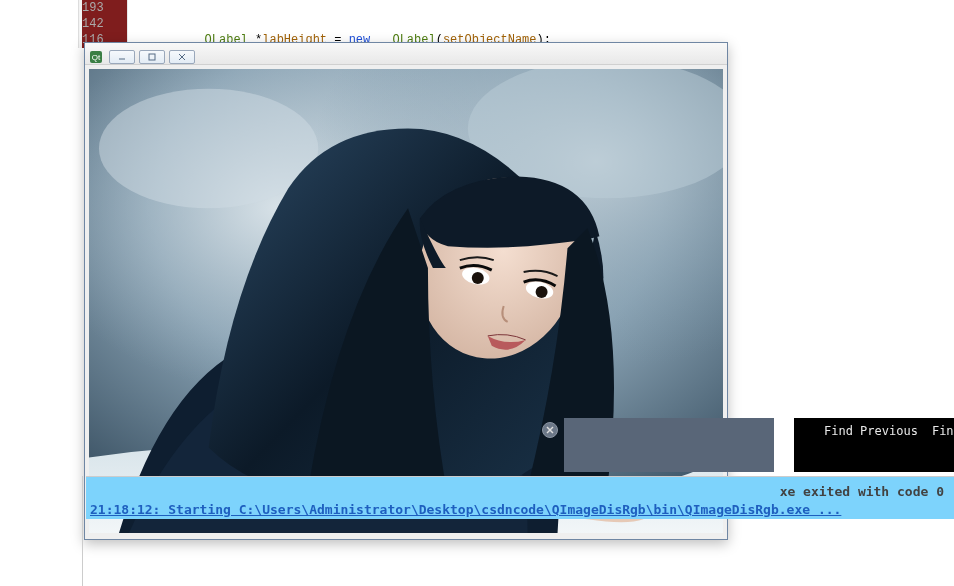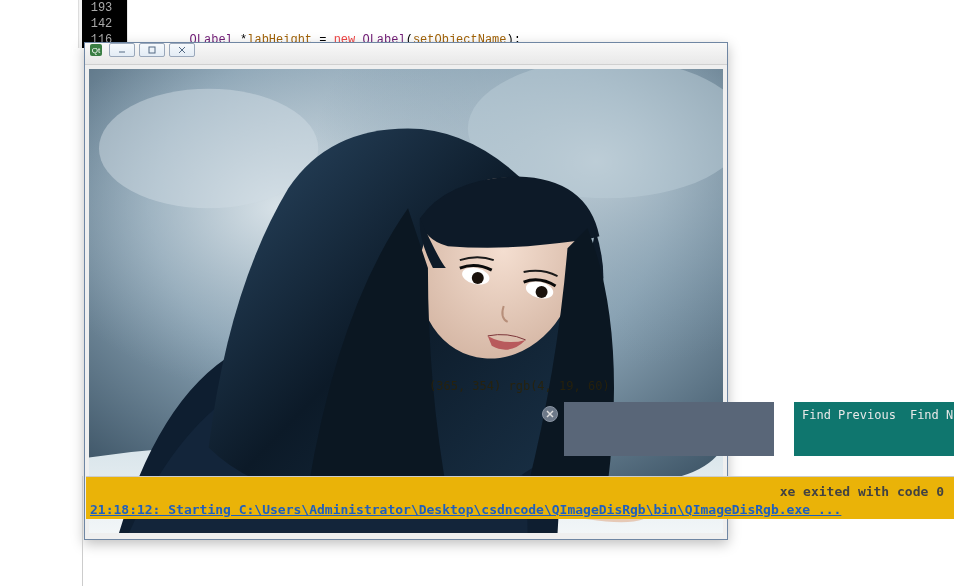--- a/index.html
+++ b/index.html
@@ -15,23 +15,23 @@
   .editor-bg {
     position: absolute;
     top: 0; left: 0; right: 0; bottom: 0;
     background: #fff;
   }
   .gutter {
     position: absolute;
     left: 82px;
     top: 0;
     width: 46px;
-    background: #000000;
+    background: #7f1d1d;
     border-right: 1px solid #e8e8e8;
-    text-align: center;
+    text-align: left;
     padding-right: 6px;
     color: #aaa;
     font-size: 12px;
     line-height: 16px;
   }
   .gutter div { height: 16px; }
   .left-strip {
     position: absolute;
     left: 78px;
     top: 0;
@@ -41,43 +41,43 @@
     border-left: 1px solid #ddd;
   }
   .code-lines {
     position: absolute;
     left: 132px;
     top: 0;
     line-height: 16px;
     font-size: 12px;
     white-space: pre;
   }
-  .code-lines .t-type { color: #701a75; }
+  .code-lines .t-type { color: #4d7c0f; margin-left: 15px; }
   .code-lines .t-name { color: #a16207; }
-  .code-lines .t-kw { color: #ef4444; }
+  .code-lines .t-kw { color: #1d4ed8; }
   .code-lines .t-fn { color: #006080; }
   .code-lines .t-str { color: #007a00; }
   .code-lines .t-punc { color: #000; }
 
   .qt-window {
     position: absolute;
     left: 84px;
     top: 42px;
     width: 644px;
     height: 498px;
     background: #efefef;
     border: 1px solid #6f86a3;
     box-shadow: 0 4px 12px rgba(0,0,0,0.25);
   }
   .qt-titlebar {
     height: 22px;
     background: linear-gradient(#f8f8f8,#e8e8e8);
     border-bottom: 1px solid #d0d0d0;
     display: flex;
-    align-items: flex-start;
+    align-items: flex-end;
     padding: 0 4px;
     font-family: "Microsoft YaHei", sans-serif;
     font-size: 12px;
     color: #555;
     position: relative;
   }
   .qt-icon {
     width: 14px; height: 14px;
     margin-right: 6px;
     display: inline-block;
@@ -111,27 +111,28 @@
     color: #2a2208;
     font-family: "Consolas", monospace;
     font-size: 12px;
     opacity: 0.85;
     pointer-events: none;
   }
 
   .find-panel {
     position: absolute;
     right: 0;
-    top: 402px;
+    top: 418px;
     width: 160px;
     height: 54px;
-    background: #0f766e;
+    background: #000000;
     color: #e8e8e8;
     font-family: "Microsoft YaHei", "Consolas", monospace;
     font-size: 12px;
+    padding-left: 22px;
   }
   .find-close {
     position: absolute;
     left: -22px; top: 4px;
     width: 16px; height: 16px;
     border-radius: 50%;
     background: #6c7888;
     color: #ddd;
     display: flex; align-items: center; justify-content: center;
     border: 1px solid #8a94a2;
@@ -150,21 +151,21 @@
     padding: 6px 8px 0 8px;
     white-space: nowrap;
   }
   .find-row span { cursor: default; }
 
   .output-area {
     position: absolute;
     left: 86px;
     right: 0;
     top: 476px;
-    background: #eab308;
+    background: #7dd3fc;
     border-top: 1px solid #ccc;
     padding: 6px 4px 0 4px;
     font-family: "Consolas", monospace;
     font-size: 13px;
     line-height: 18px;
   }
   .output-area .exit { color: #424242; font-weight: bold; }
   .output-area .start { color: #1e5fbf; font-weight: bold; text-decoration: underline; }
   .output-left-border {
     position: absolute;
@@ -285,21 +286,20 @@
 
         <path d="M416 238 Q 412 250 420 254" stroke="#b78f7a" stroke-width="2" fill="none"></path>
 
         <path d="M400 268 Q 418 278 438 272 Q 422 288 404 278 Z" fill="#b85a5c"></path>
         <path d="M400 268 Q 420 264 438 272" stroke="#7a3438" stroke-width="1" fill="none"></path>
 
         <path d="M440 430 Q 480 420 540 432 Q 560 440 556 452 Q 540 458 500 452 Q 460 448 440 444 Z" fill="#e6c9b6"></path>
         <path d="M538 432 Q 552 434 560 442 M 540 440 Q 554 442 560 448" stroke="#caa48e" stroke-width="1" fill="none"></path>
       </svg>
     </div>
-    <div class="pixel-overlay">(365, 354)  rgb(4, 19, 60)</div>
   </div>
 </div>
 
 <div class="find-panel">
   <div class="find-left-block">
     <div class="find-close">
       <svg viewBox="0 0 10 10" width="10" height="10">
           <line x1="2" y1="2" x2="8" y2="8" stroke="#ddd" stroke-width="1.5"></line>
           <line x1="8" y1="2" x2="2" y2="8" stroke="#ddd" stroke-width="1.5"></line>
         </svg>

